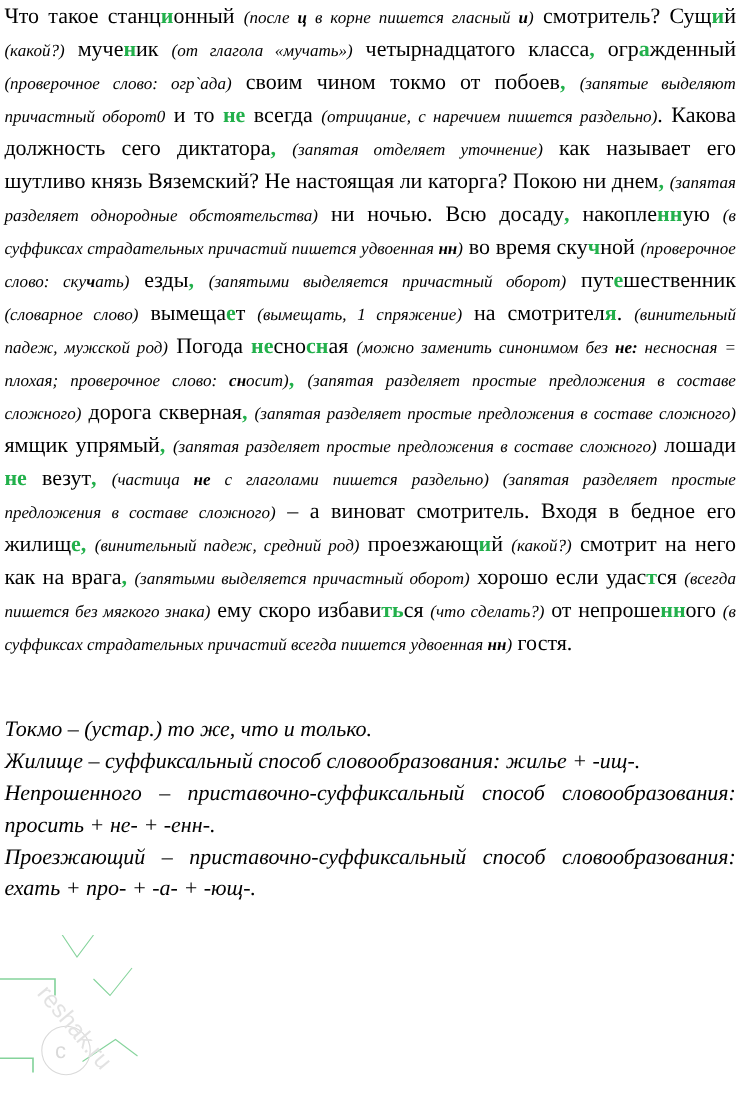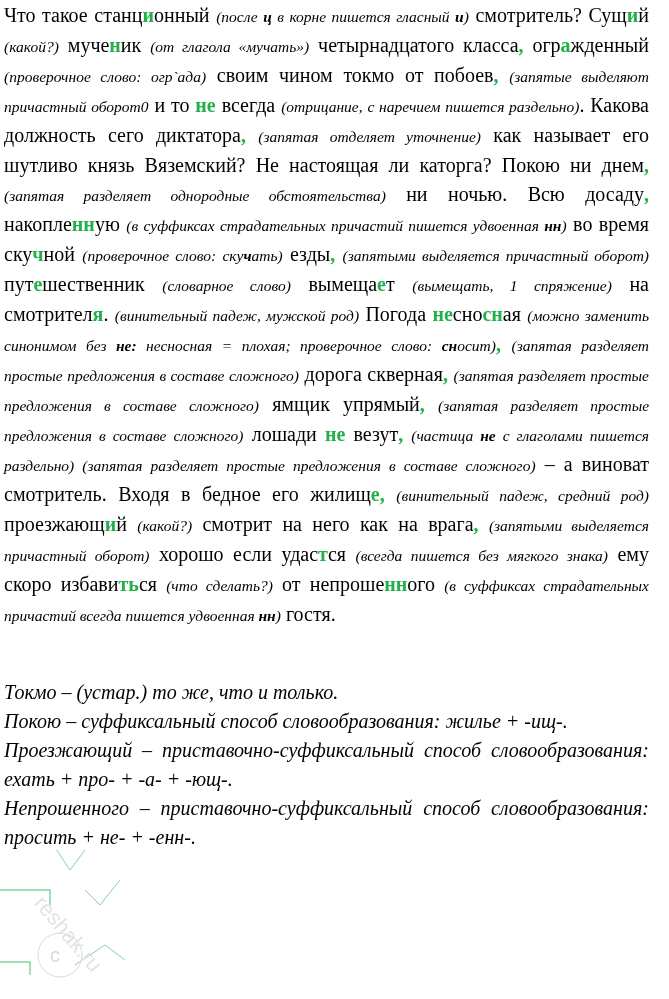--- a/index.html
+++ b/index.html
@@ -1,21 +1,21 @@
 <!DOCTYPE html>
 <html><head>
   <meta charset="utf-8">
   <style>
     html, body { margin: 0; padding: 0; background: #ffffff; }
     body {
       width: 669px; height: 999px; overflow: hidden; position: relative;
       font-family: "Liberation Serif", "DejaVu Serif", serif;
       color: #000;
     }
-    .doc { padding: 0 20px 0 4px; }
+    .doc { padding: 0 0 0 4px; }
     .para {
       font-size: 20px; line-height: 29px; text-align: justify;
       margin: 0; padding-top: 1px;
     }
     .c { font-style: italic; font-size: 15.5px; }
     .g { color: #22b04b; font-weight: bold; }
     .b { font-weight: bold; }
     .notes { margin-top: 48px; font-style: italic; }
     .note {
       font-size: 20px; line-height: 29px; text-align: justify; margin: 0;
@@ -28,23 +28,23 @@
     }
   </style>
 </head>
 <body>
 
 <div class="doc">
   <p class="para" id="main-para"><span>Что такое станц</span><span class="g">и</span><span>онный </span><span class="c">(после </span><span class="c b">ц</span><span class="c"> в корне пишется гласный </span><span class="c b">и</span><span class="c">)</span><span> смотритель? Сущ</span><span class="g">и</span><span>й </span><span class="c">(какой?)</span><span> муче</span><span class="g">н</span><span>ик </span><span class="c">(от глагола «мучать»)</span><span> четырнадцатого класса</span><span class="g">,</span><span> огр</span><span class="g">а</span><span>жденный </span><span class="c">(проверочное слово: огр`ада)</span><span> своим чином токмо от побоев</span><span class="g">,</span><span> </span><span class="c">(запятые выделяют причастный оборот0</span><span> и то </span><span class="g">не</span><span> всегда </span><span class="c">(отрицание, с наречием пишется раздельно)</span><span>.</span><span> Какова должность сего диктатора</span><span class="g">,</span><span> </span><span class="c">(запятая отделяет уточнение)</span><span> как называет его шутливо князь Вяземский? Не настоящая ли каторга? Покою ни днем</span><span class="g">,</span><span> </span><span class="c">(запятая разделяет однородные обстоятельства)</span><span> ни ночью. Всю досаду</span><span class="g">,</span><span> накопле</span><span class="g">нн</span><span>ую </span><span class="c">(в суффиксах страдательных причастий пишется удвоенная </span><span class="c b">нн</span><span class="c">)</span><span> во время ску</span><span class="g">ч</span><span>ной </span><span class="c">(проверочное слово: ску</span><span class="c b">ч</span><span class="c">ать)</span><span> езды</span><span class="g">,</span><span> </span><span class="c">(запятыми выделяется причастный оборот)</span><span> пут</span><span class="g">е</span><span>шественник </span><span class="c">(словарное слово)</span><span> вымеща</span><span class="g">е</span><span>т </span><span class="c">(вымещать, 1 спряжение)</span><span> на смотрител</span><span class="g">я</span><span>. </span><span class="c">(винительный падеж, мужской род)</span><span> Погода </span><span class="g">не</span><span>сно</span><span class="g">сн</span><span>ая </span><span class="c">(можно заменить синонимом без </span><span class="c b">не:</span><span class="c"> несносная = плохая; проверочное слово: </span><span class="c b">сн</span><span class="c">осит)</span><span class="g">,</span><span> </span><span class="c">(запятая разделяет простые предложения в составе сложного)</span><span> дорога скверная</span><span class="g">,</span><span> </span><span class="c">(запятая разделяет простые предложения в составе сложного)</span><span> ямщик упрямый</span><span class="g">,</span><span> </span><span class="c">(запятая разделяет простые предложения в составе сложного)</span><span> лошади </span><span class="g">не</span><span> везут</span><span class="g">,</span><span> </span><span class="c">(частица </span><span class="c b">не</span><span class="c"> с глаголами пишется раздельно) (запятая разделяет простые предложения в составе сложного)</span><span> – а виноват смотритель. Входя в бедное его жилищ</span><span class="g">е</span><span class="g">,</span><span> </span><span class="c">(винительный падеж, средний род)</span><span> проезжающ</span><span class="g">и</span><span>й </span><span class="c">(какой?)</span><span> смотрит на него как на врага</span><span class="g">,</span><span> </span><span class="c">(запятыми выделяется причастный оборот)</span><span> хорошо если удас</span><span class="g">т</span><span>ся </span><span class="c">(всегда пишется без мягкого знака)</span><span> ему скоро избави</span><span class="g">ть</span><span>ся </span><span class="c">(что сделать?)</span><span> от непроше</span><span class="g">нн</span><span>ого </span><span class="c">(в суффиксах страдательных причастий всегда пишется удвоенная </span><span class="c b">нн</span><span class="c">)</span><span> гостя.</span></p>
 
   <div class="notes">
     <p class="note">Токмо – (устар.) то же, что и только.</p>
-    <p class="note">Покою – суффиксальный способ словообразования: жилье + -ищ-.</p>
+    <p class="note">Жилище – суффиксальный способ словообразования: жилье + -ищ-.</p>
+    <p class="note just">Непрошенного – приставочно-суффиксальный способ словообразования: просить + не- + -енн-.</p>
     <p class="note just">Проезжающий – приставочно-суффиксальный способ словообразования: ехать + про- + -а- + -ющ-.</p>
-    <p class="note just">Непрошенного – приставочно-суффиксальный способ словообразования: просить + не- + -енн-.</p>
   </div>
 </div>
 
 <svg class="watermark" viewBox="0 0 140 140">
   <polyline points="0,40 50,40 50,55" fill="none" stroke="#22b04b" stroke-width="1.5"></polyline>
   <polyline points="0,112 30,112 30,125" fill="none" stroke="#22b04b" stroke-width="1.5"></polyline>
   <polyline points="50,-10 70,20 85,0" fill="none" stroke="#22b04b" stroke-width="1"></polyline>
   <polyline points="85,40 100,55 120,30" fill="none" stroke="#22b04b" stroke-width="1"></polyline>
   <polyline points="75,115 105,95 125,110" fill="none" stroke="#22b04b" stroke-width="1"></polyline>
   <circle cx="60" cy="105" r="22" fill="none" stroke="#bbbbbb" stroke-width="1"></circle>

